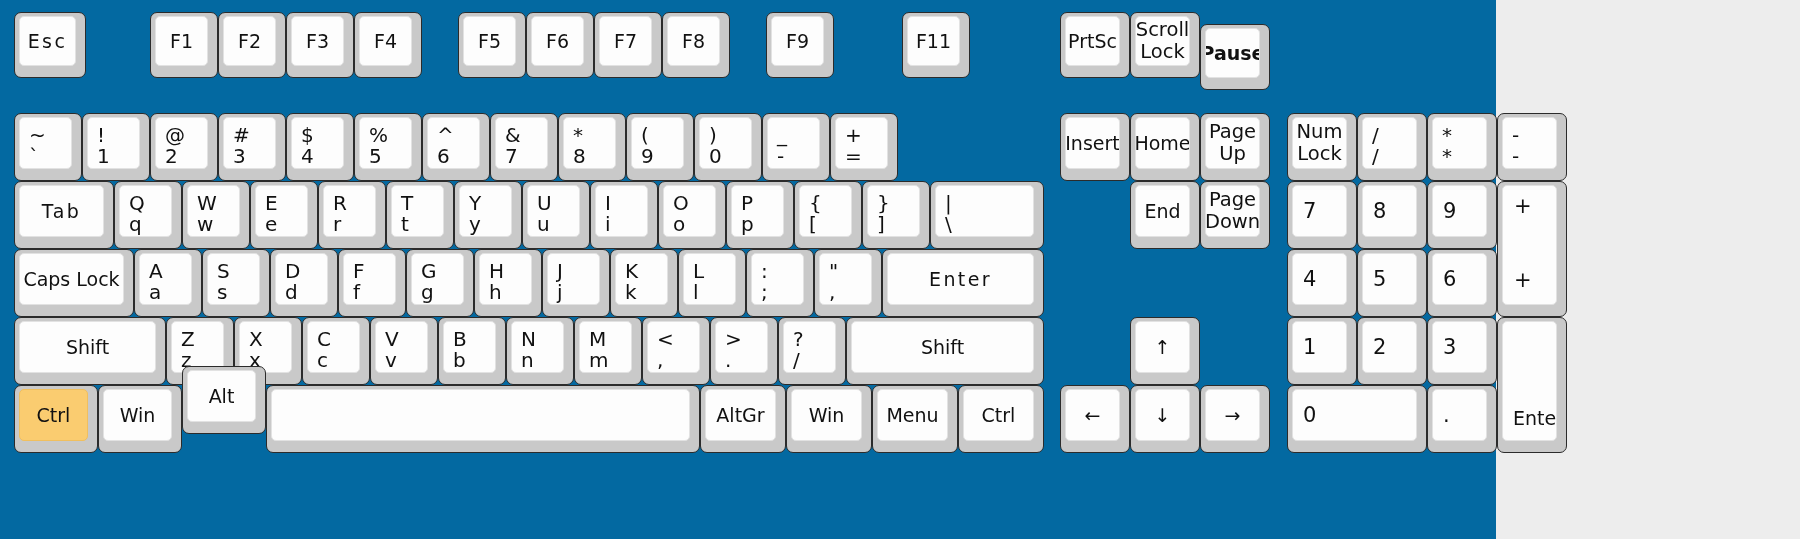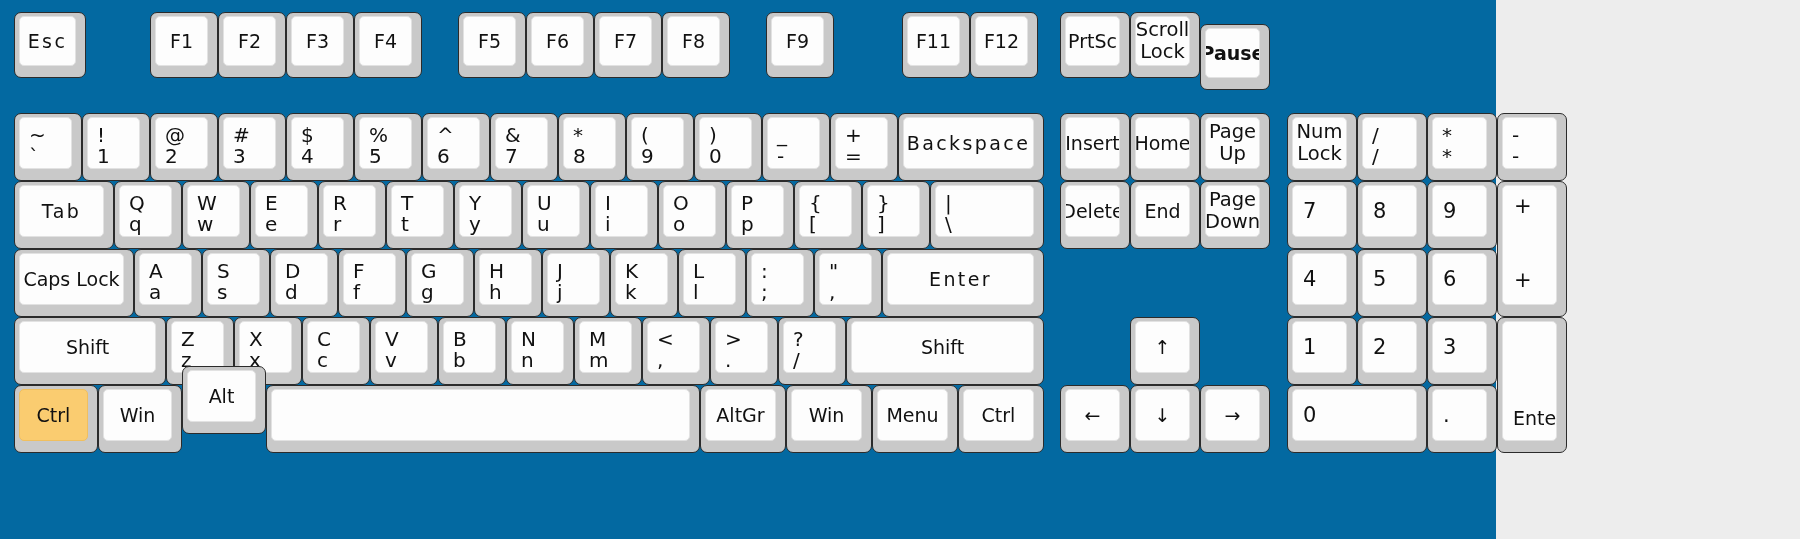--- a/index.html
+++ b/index.html
@@ -170,25 +170,20 @@
   <div class="key" style="left:766px;top:12px;width:68px;height:66px;">
     <div class="cap">
         <div class="lbl c">F9</div>
       </div>
   </div>
   <div class="key" style="left:902px;top:12px;width:68px;height:66px;">
     <div class="cap">
         <div class="lbl c">F11</div>
       </div>
   </div>
-  <div class="key" style="left:970px;top:12px;width:68px;height:66px;">
-    <div class="cap">
-        <div class="lbl c">F12</div>
-      </div>
-  </div>
 
   <div class="key" style="left:1060px;top:12px;width:70px;height:66px;">
     <div class="cap">
         <div class="lbl c small">PrtSc</div>
       </div>
   </div>
   <div class="key" style="left:1130px;top:12px;width:70px;height:66px;">
     <div class="cap">
       <div class="lbl c2 small">
         <span>Scroll</span>
@@ -286,25 +281,20 @@
       <span class="lo">-</span></div>
       </div>
   </div>
   <div class="key" style="left:830px;top:113px;width:68px;height:68px;">
     <div class="cap">
         <div class="lbl d">
       <span class="up">+</span>
       <span class="lo">=</span></div>
       </div>
   </div>
-  <div class="key" style="left:898px;top:113px;width:146px;height:68px;">
-    <div class="cap">
-        <div class="lbl c spaced">Backspace</div>
-      </div>
-  </div>
 
   <div class="key" style="left:1060px;top:113px;width:70px;height:68px;">
     <div class="cap">
         <div class="lbl c small">Insert</div>
       </div>
   </div>
   <div class="key" style="left:1130px;top:113px;width:70px;height:68px;">
     <div class="cap">
         <div class="lbl c small">Home</div>
       </div>
@@ -436,25 +426,20 @@
       </div>
   </div>
   <div class="key" style="left:930px;top:181px;width:114px;height:68px;">
     <div class="cap">
         <div class="lbl d">
       <span class="up">|</span>
       <span class="lo">\</span></div>
       </div>
   </div>
 
-  <div class="key" style="left:1060px;top:181px;width:70px;height:68px;">
-    <div class="cap">
-        <div class="lbl c small">Delete</div>
-      </div>
-  </div>
   <div class="key" style="left:1130px;top:181px;width:70px;height:68px;">
     <div class="cap">
         <div class="lbl c small">End</div>
       </div>
   </div>
   <div class="key" style="left:1200px;top:181px;width:70px;height:68px;">
     <div class="cap">
         <div class="lbl c2 small">
       <span>Page</span>
       <span>Down</span></div>

